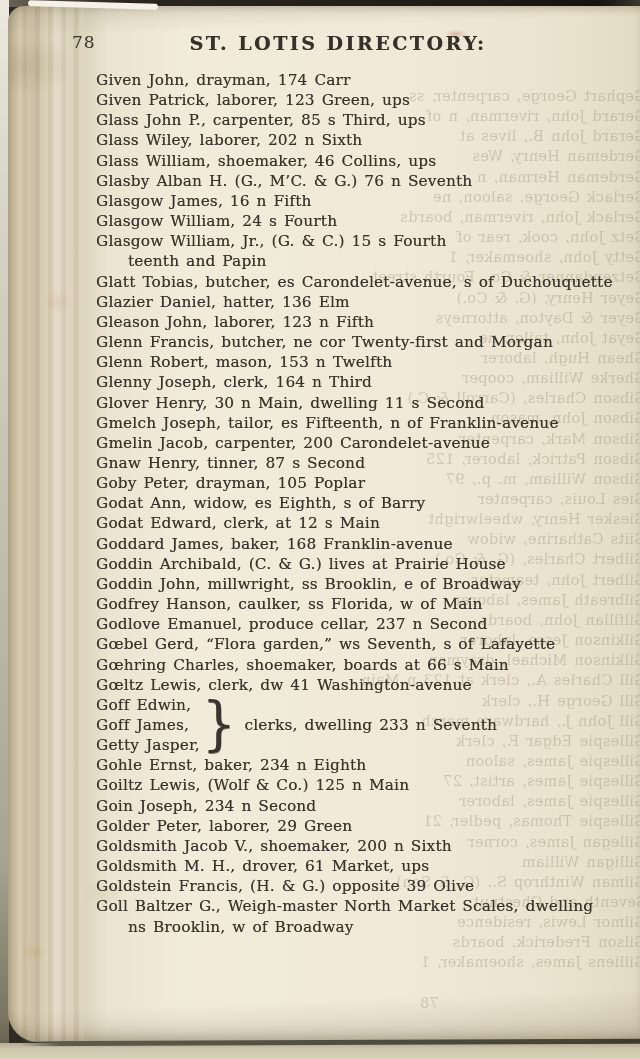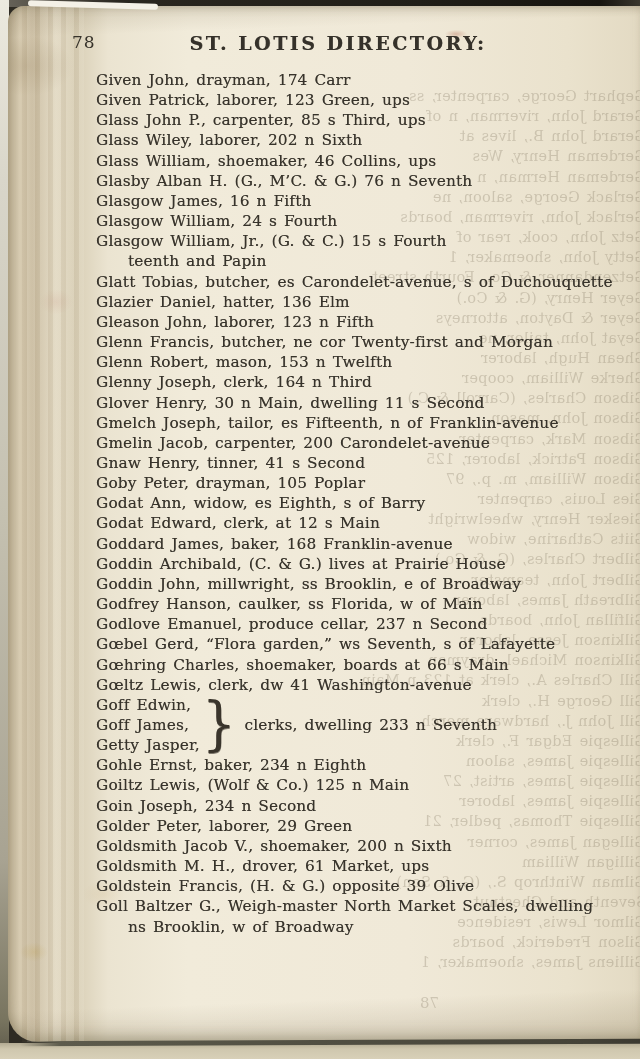--- a/index.html
+++ b/index.html
@@ -142,21 +142,21 @@
             <div class="cont">teenth and Papin</div>
             <div class="entry">Glatt Tobias, butcher, es Carondelet-avenue, s of Duchouquette</div>
             <div class="entry">Glazier Daniel, hatter, 136 Elm</div>
             <div class="entry">Gleason John, laborer, 123 n Fifth</div>
             <div class="entry">Glenn Francis, butcher, ne cor Twenty-first and Morgan</div>
             <div class="entry">Glenn Robert, mason, 153 n Twelfth</div>
             <div class="entry">Glenny Joseph, clerk, 164 n Third</div>
             <div class="entry">Glover Henry, 30 n Main, dwelling 11 s Second</div>
             <div class="entry">Gmelch Joseph, tailor, es Fifteenth, n of Franklin-avenue</div>
             <div class="entry">Gmelin Jacob, carpenter, 200 Carondelet-avenue</div>
-            <div class="entry">Gnaw Henry, tinner, 41 s Second</div>
+            <div class="entry">Gnaw Henry, tinner, 87 s Second</div>
             <div class="entry">Goby Peter, drayman, 105 Poplar</div>
             <div class="entry">Godat Ann, widow, es Eighth, s of Barry</div>
             <div class="entry">Godat Edward, clerk, at 12 s Main</div>
             <div class="entry">Goddard James, baker, 168 Franklin-avenue</div>
             <div class="entry">Goddin Archibald, (C. &amp; G.) lives at Prairie House</div>
             <div class="entry">Goddin John, millwright, ss Brooklin, e of Broadway</div>
             <div class="entry">Godfrey Hanson, caulker, ss Florida, w of Main</div>
             <div class="entry">Godlove Emanuel, produce cellar, 237 n Second</div>
             <div class="entry">Gœbel Gerd, “Flora garden,” ws Seventh, s of Lafayette</div>
             <div class="entry">Gœhring Charles, shoemaker, boards at 66 s Main</div>

